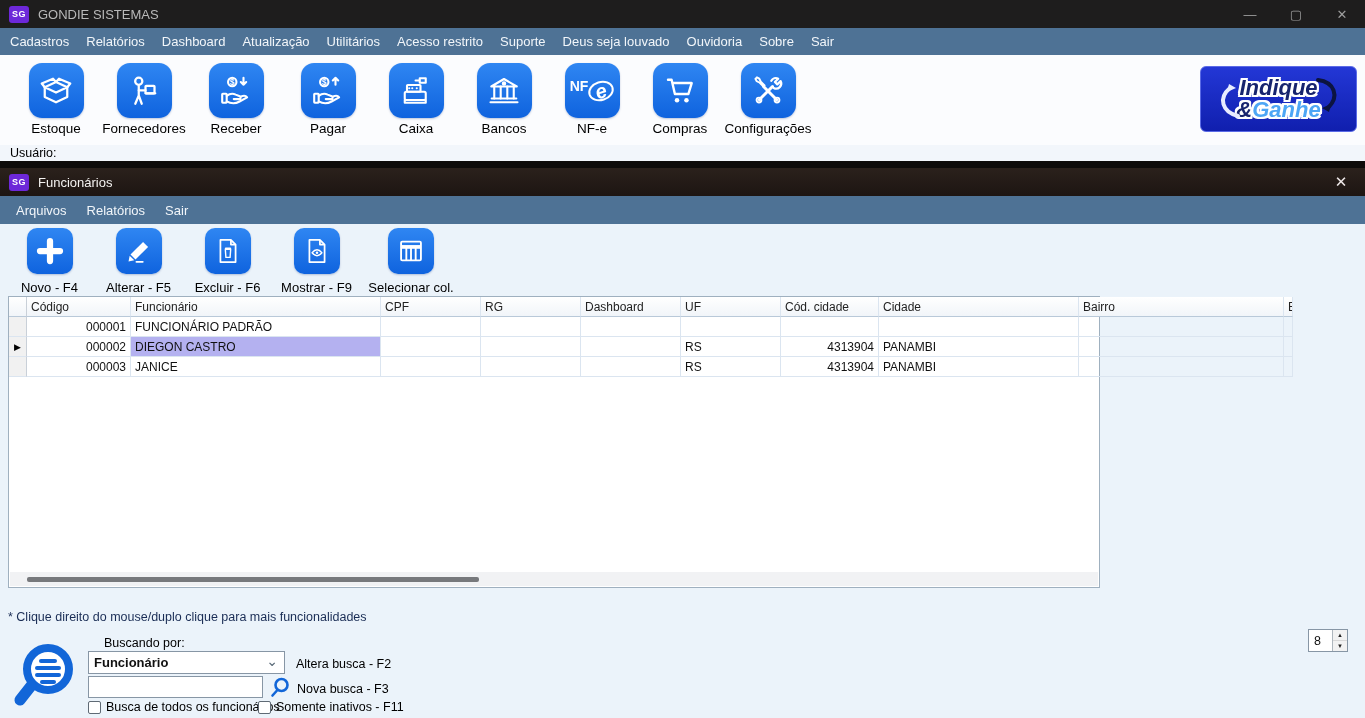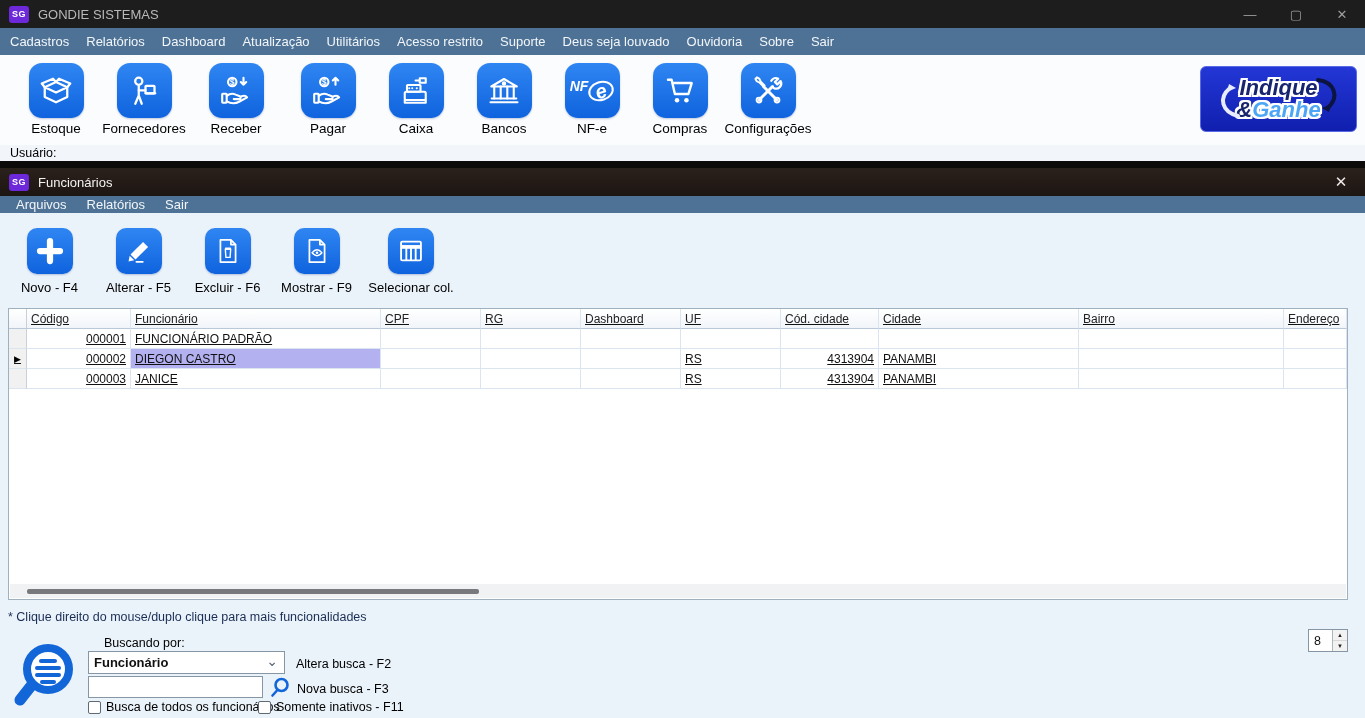--- a/index.html
+++ b/index.html
@@ -19,51 +19,51 @@
   .menubar .mitem { color:#f2f6fa; font-size:13px; padding:5px 8px; margin-right:1px; cursor:default; }
 
   
   .iconbar { position:absolute; top:55px; left:0; width:100%; height:90px; background:#fbfcfe; }
   .tools { position:absolute; left:12px; top:8px; display:flex; }
   .tool { width:88px; display:flex; flex-direction:column; align-items:center; }
   .tool:nth-child(3){ width:96px; } .tool:nth-child(10){ width:104px; }
   .tool-icon { width:55px; height:55px; border-radius:13px; background:linear-gradient(180deg,#2f86f2,#0f63de); display:flex; align-items:center; justify-content:center; box-shadow:0 1px 2px rgba(0,40,120,.25); }
   .tool-label { margin-top:3px; font-size:13.5px; color:#000; white-space:nowrap; }
   .nfe { color:#fff; display:flex; align-items:center; }
-  .nfe .nf { font-weight:bold; font-size:14px; margin-top:-10px;font-style:italic; }
+  .nfe .nf { font-weight:bold; font-size:14px; margin-top:-10px; }
   .nfe .e-wrap { font-style:italic; font-weight:bold; font-size:20px; border:2px solid #fff; border-radius:50%; width:26px; height:20px; display:flex; align-items:center; justify-content:center; transform:rotate(-18deg); }
 
   
   .promo { position:absolute; right:8px; top:11px; width:157px; height:66px; border-radius:6px; background:linear-gradient(180deg,#2337d6,#101fae); border:1px solid #5a6ae6; display:flex; flex-direction:column; align-items:center; justify-content:center; line-height:1.02; }
   .promo .w1 { font-weight:bold; font-style:italic; font-size:22px; color:#17246e; text-shadow:-2px -2px 0 #fff,2px -2px 0 #fff,-2px 2px 0 #fff,2px 2px 0 #fff,0 2px 0 #fff,0 -2px 0 #fff,2px 0 0 #fff,-2px 0 0 #fff; }
   .promo .w2 { font-weight:bold; font-style:italic; font-size:22px; color:#4da6f5; text-shadow:-2px -2px 0 #fff,2px -2px 0 #fff,-2px 2px 0 #fff,2px 2px 0 #fff,0 2px 0 #fff,0 -2px 0 #fff,2px 0 0 #fff,-2px 0 0 #fff; }
   .promo .w2 .amp { color:#17246e; }
   .promo svg { position:absolute; }
 
   
   .user-strip { position:absolute; top:145px; left:0; width:100%; height:16px; background:#f2f6fb; display:flex; align-items:center; }
   .user-strip .ulabel { margin-left:10px; font-size:12.5px; color:#000; }
   .inner-shadow { position:absolute; top:161px; left:0; width:100%; height:7px; background:#0d0b0a; }
 
   
   .inner-title { position:absolute; top:168px; left:0; width:100%; height:28px; background:linear-gradient(180deg,#2b211c,#1d1512); display:flex; align-items:center; }
   .inner-title .title { margin-left:9px; color:#f4f2f0; font-size:13px; }
   .inner-close { position:absolute; right:4px; top:0; width:40px; height:28px; display:flex; align-items:center; justify-content:center; color:#efe9e9; font-size:15px; }
-  .inner-menu { position:absolute; top:196px; left:0; width:100%; height:17px; background:#4e7295; display:flex; align-items:center; padding-left:6px; }
+  .inner-menu { position:absolute; top:196px; left:0; width:100%; height:28px; background:#4e7295; display:flex; align-items:center; padding-left:6px; }
   .inner-menu .mitem { color:#f2f6fa; font-size:13px; padding:4px 10px; }
 
   
   .actions { position:absolute; left:5px; top:228px; display:flex; }
   .action { width:89px; display:flex; flex-direction:column; align-items:center; }
   .action:last-child{ width:100px; }
   .action-icon { width:46px; height:46px; border-radius:10px; background:linear-gradient(180deg,#2f86f2,#0f63de); display:flex; align-items:center; justify-content:center; box-shadow:0 1px 2px rgba(0,40,120,.25); }
   .action-label { margin-top:6px; font-size:13px; color:#000; white-space:nowrap; }
 
   
-  .grid { position:absolute; left:8px; top:308px; width:1340px; height:292px; background:#fff; border:1px solid #9fb0bf;text-decoration:underline; }
+  .grid { position:absolute; left:8px; top:296px; width:1092px; height:292px; background:#fff; border:1px solid #9fb0bf; }
   .grow { display:grid; grid-template-columns:18px 104px 250px 100px 100px 100px 100px 98px 200px 205px minmax(0,1fr); height:20px; }
   .gcell { border-right:1px solid #dbe5f0; border-bottom:1px solid #dbe5f0; padding:0 4px; display:flex; align-items:center; font-size:12px; overflow:hidden; white-space:nowrap; }
   .ghead .gcell { background:linear-gradient(180deg,#ffffff,#f1f5f9); border-bottom:1px solid #b9c9d9; color:#222; }
   .sel-cell { background:#f1f1f1; border-right:1px solid #c9d0d8; padding:0; justify-content:center; font-size:9px; color:#000; }
   .num { justify-content:flex-end; }
   .cell-selected { background:#b4b1f0; }
   .hscroll { position:absolute; left:1px; right:1px; bottom:1px; height:14px; background:#f1f2f4; }
   .hthumb { position:absolute; left:17px; top:5px; width:452px; height:5px; background:#77797c; border-radius:2px; }
 
   .footnote { position:absolute; left:8px; top:610px; font-size:12.5px; color:#1a2d55; }

